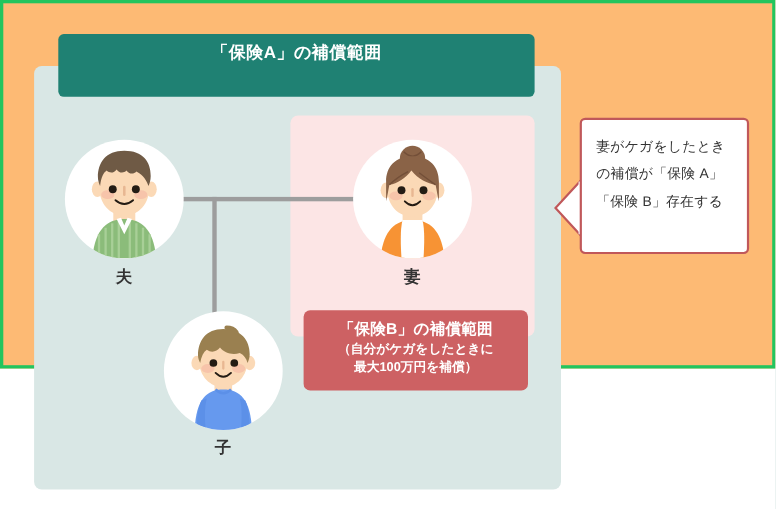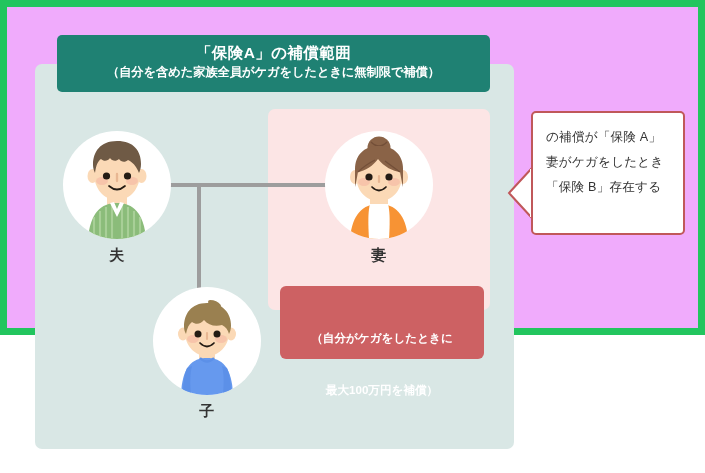--- a/index.html
+++ b/index.html
@@ -11,22 +11,22 @@
     height: 473px;
     background: #ffffff;
     font-family: "Liberation Sans", "DejaVu Sans", sans-serif;
     overflow: hidden;
   }
   #page {
     position: relative;
     width: 705px;
     height: 335px;
     box-sizing: border-box;
-    border: 7px solid #22c55e;
-    background: #f0abfc;
+    border: 3px solid #22c55e;
+    background: #fdba74;
   }
 
   
   .mint-panel {
     position: absolute;
     left: 28px;
     top: 57px;
     width: 479px;
     height: 385px;
     background: #d9e7e5;
@@ -89,21 +89,20 @@
     font-size: 14.2px;
     font-weight: bold;
     letter-spacing: 0.2px;
     line-height: 20px;
   }
   .red-banner .line2,
   .red-banner .line3 {
     font-size: 11.6px;
     font-weight: bold;
     line-height: 16px;
-    margin-top: 36px;
   }
 
   
   .conn-horizontal {
     position: absolute;
     left: 160px;
     top: 176px;
     width: 164px;
     height: 4px;
     background: #9d9d9d;
@@ -176,21 +175,20 @@
 
   <div class="mint-panel"></div>
 
   <div class="pink-zone"></div>
 
   <div class="conn-horizontal"></div>
   <div class="conn-vertical"></div>
 
   <div class="green-banner">
     <div class="line1">「保険A」の補償範囲</div>
-    <div class="line2">（自分を含めた家族全員がケガをしたときに無制限で補償）</div>
   </div>
 
   <div class="person" id="person-husband">
     <div class="avatar">
       <svg width="108" height="108" viewBox="0 0 108 108">
 
         <path d="M44 62 h20 v18 h-20 z" fill="#fbd9b6"></path>
 
         <path d="M54 72 C38 72 27 82 25 108 L83 108 C81 82 70 72 54 72 Z" fill="#8bbc7a"></path>
 
@@ -293,28 +291,29 @@
 
         <path d="M54 46 L54 52" stroke="#e8b792" stroke-width="2.1" stroke-linecap="round"></path>
 
         <path d="M47 56 Q54 63 61 56" stroke="#241c14" stroke-width="1.7" fill="none" stroke-linecap="round"></path>
       </svg>
     </div>
     <div class="person-label">子</div>
   </div>
 
   <div class="red-banner">
+    <div class="line1">「保険B」の補償範囲</div>
     <div class="line2">（自分がケガをしたときに</div>
     <div class="line3">最大100万円を補償）</div>
   </div>
 
   <svg class="callout-arrow" viewBox="0 0 26 52">
     <path d="M25 1 L2 26 L25 51" fill="#ffffff" stroke="#c0585a" stroke-width="2"></path>
     <rect x="23" y="2" width="4" height="48" fill="#ffffff"></rect>
   </svg>
 
   <div class="callout">
+    <div class="ctext">妻がケガをしたとき</div>
     <div class="ctext">の補償が「保険 A」</div>
-    <div class="ctext">妻がケガをしたとき</div>
     <div class="ctext">「保険 B」存在する</div>
   </div>
 
 </div>
 
 </body></html>

